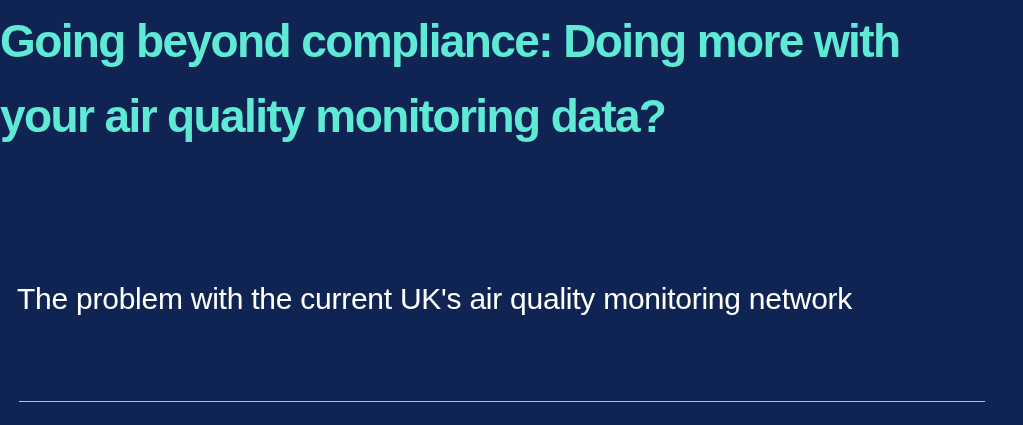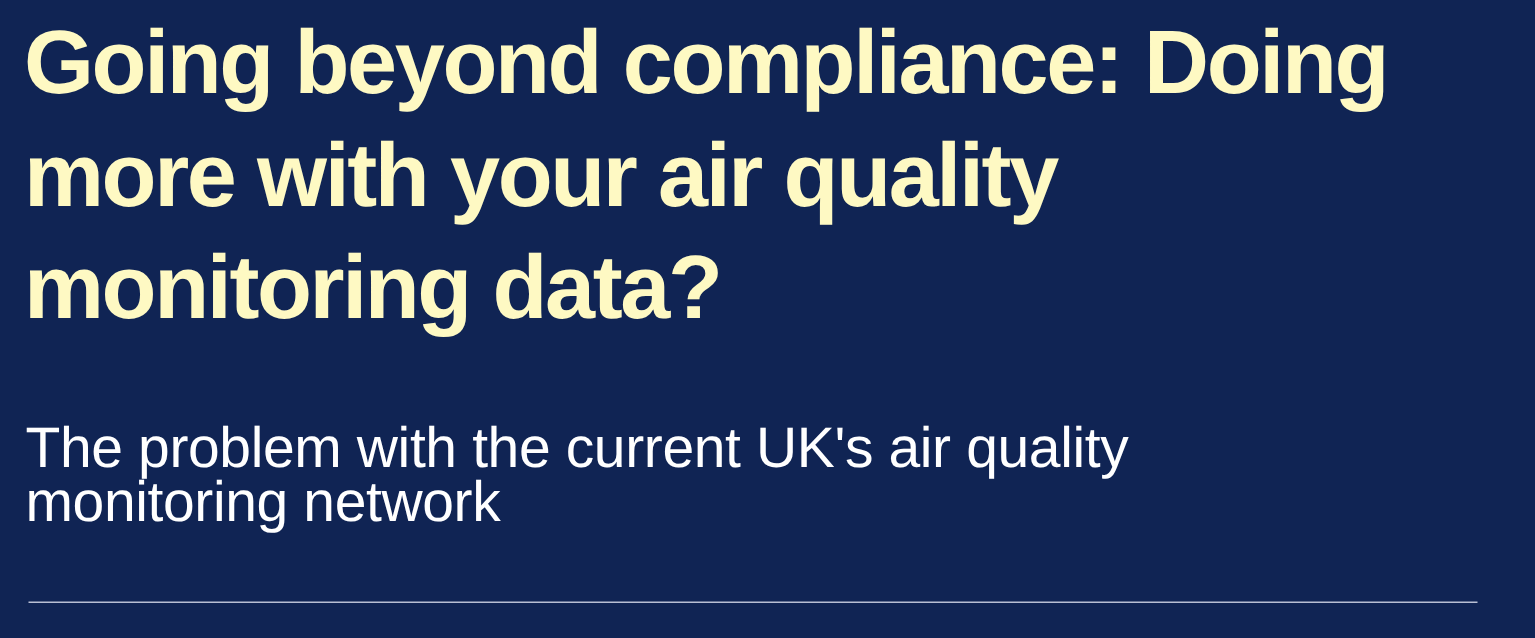--- a/index.html
+++ b/index.html
@@ -18,42 +18,42 @@
   #hero-banner {
     position: relative;
     width: 1023px;
     height: 425px;
     background: #102454;
     box-sizing: border-box;
   }
 
   #hero-title {
     position: absolute;
-    left: 16px;
+    left: 0;
     top: 4px;
     width: 930px;
     margin: 0;
-    color: #fef9c3;
+    color: #5eead4;
     font-family: "Liberation Sans", sans-serif;
-    font-size: 60px;
+    font-size: 46px;
     font-weight: 700;
     line-height: 75px;
     letter-spacing: -1.6px;
     white-space: pre-line;
   }
 
   #hero-subtitle {
     position: absolute;
     left: 17px;
     top: 281px;
     width: 880px;
     margin: 0;
     color: #ffffff;
     font-family: "Liberation Sans", sans-serif;
-    font-size: 38px;
+    font-size: 30px;
     font-weight: 400;
     line-height: 36px;
     letter-spacing: -0.25px;
   }
 
   #hero-divider {
     position: absolute;
     left: 19px;
     top: 401px;
     width: 966px;

